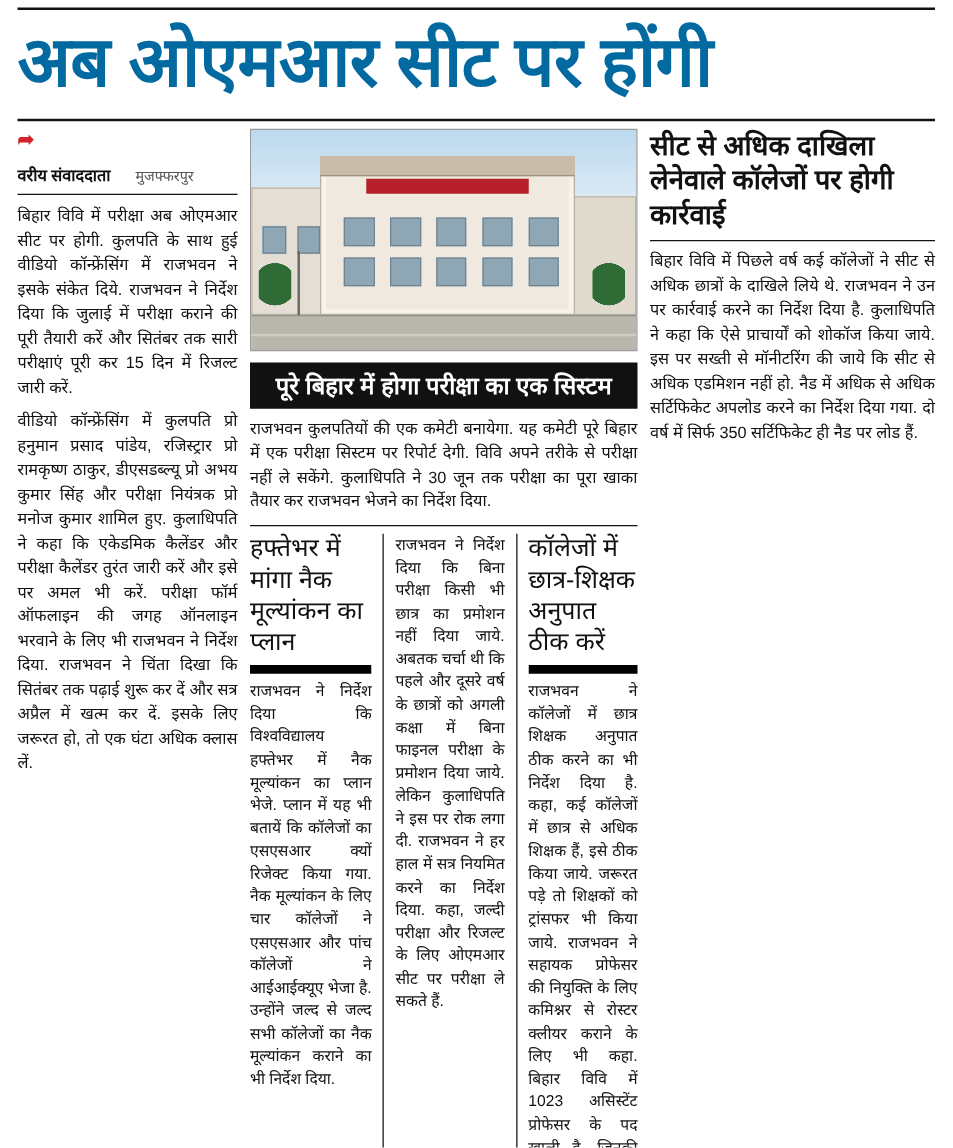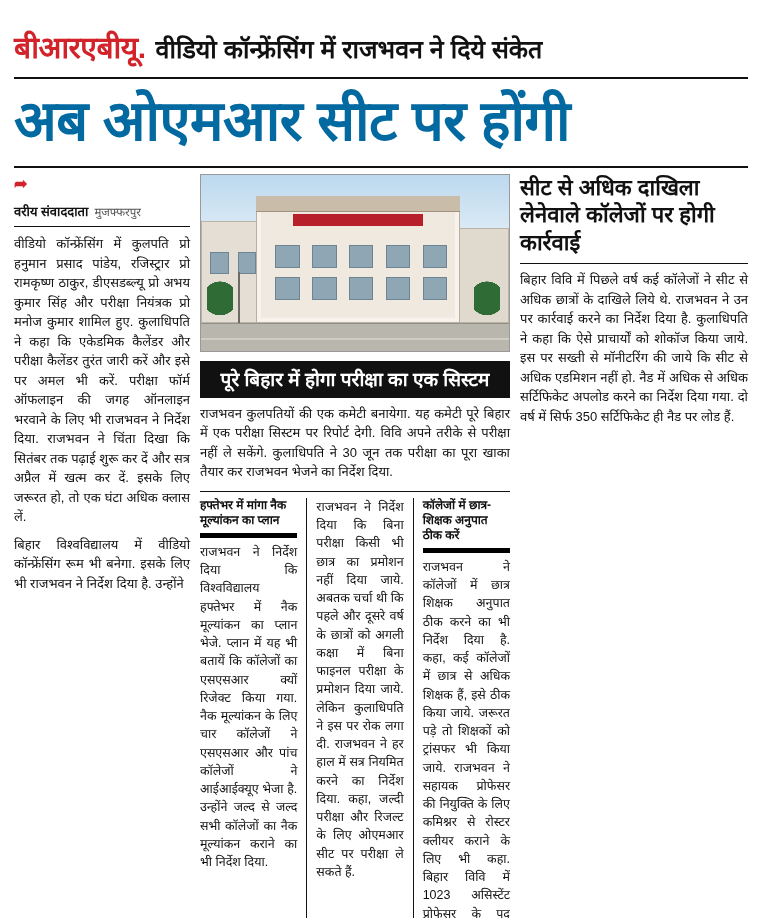--- a/index.html
+++ b/index.html
@@ -80,21 +80,21 @@
     color: #111;
   }
   .lead-arrow {
     color: #d2232a;
     font-size: 16px;
     line-height: 1.2;
   }
   .byline {
     display: flex;
     align-items: baseline;
-    gap: 6px;
+    gap: 20px;
     font-size: 12.5px;
     margin: 9px 0 7px 0;
     border-bottom: 1px solid #111;
     padding-bottom: 6px;
   }
   .byline .b1 { font-weight: bold; color:#111; font-size: 13px; }
   .byline .b2 { color:#555; font-size: 11.5px; }
   .col-text {
     font-size: 13px;
     line-height: 1.5;
@@ -182,25 +182,25 @@
     display: grid;
     grid-template-columns: 1fr 1fr 1fr;
     gap: 9px;
     margin-top: 9px;
     border-top: 1px solid #111;
     padding-top: 6px;
   }
   .three-col .cell { }
   .three-col .cell + .cell { border-left: 1px solid #111; padding-left: 9px; }
   .mini-head {
-    font-weight: bold;
-    font-size: 12px;
+    font-weight: normal;
+    font-size: 20px;
     line-height: 1.25;
     margin-bottom: 5px;
-    border-bottom: 5px solid #000000;
+    border-bottom: 7px solid #000000;
     padding-bottom: 5px;
   }
   .mini-text {
     font-size: 12.5px;
     line-height: 1.46;
     text-align: justify;
   }
 
   
   .right-col { }
@@ -217,45 +217,41 @@
     font-size: 13px;
     line-height: 1.5;
     text-align: justify;
   }
 </style>
 </head>
 <body>
 
 <div class="page">
 
-  <div class="masthead">
-    <span class="brand">बीआरएबीयू.</span>
-    <span class="kicker">वीडियो कॉन्फ्रेंसिंग में राजभवन ने दिये संकेत</span>
-  </div>
   <div class="rule-top"></div>
 
   <div class="headline">
     <span>अब ओएमआर सीट पर होंगी</span>
   </div>
   <div class="rule-under-headline"></div>
 
   <div class="body-grid">
 
     <div class="left-rail">
       <div class="lead-note">
         <span class="lead-arrow">➦</span>
       </div>
       <div class="byline">
         <span class="b1">वरीय संवाददाता</span>
         <span class="b2">मुजफ्फरपुर</span>
       </div>
       <div class="col-text">
+        <p>बिहार विवि में परीक्षा अब ओएमआर सीट पर होगी. कुलपति के साथ हुई वीडियो कॉन्फ्रेंसिंग में राजभवन ने इसके संकेत दिये. राजभवन ने निर्देश दिया कि जुलाई में परीक्षा कराने की पूरी तैयारी करें और सितंबर तक सारी परीक्षाएं पूरी कर 15 दिन में रिजल्ट जारी करें.</p>
         <p>वीडियो कॉन्फ्रेंसिंग में कुलपति प्रो हनुमान प्रसाद पांडेय, रजिस्ट्रार प्रो रामकृष्ण ठाकुर, डीएसडब्ल्यू प्रो अभय कुमार सिंह और परीक्षा नियंत्रक प्रो मनोज कुमार शामिल हुए. कुलाधिपति ने कहा कि एकेडमिक कैलेंडर और परीक्षा कैलेंडर तुरंत जारी करें और इसे पर अमल भी करें. परीक्षा फॉर्म ऑफलाइन की जगह ऑनलाइन भरवाने के लिए भी राजभवन ने निर्देश दिया. राजभवन ने चिंता दिखा कि सितंबर तक पढ़ाई शुरू कर दें और सत्र अप्रैल में खत्म कर दें. इसके लिए जरूरत हो, तो एक घंटा अधिक क्लास लें.</p>
       </div>
-      <div class="col-text" style="margin-top:6px;">बिहार विश्वविद्यालय में वीडियो कॉन्फ्रेंसिंग रूम भी बनेगा. इसके लिए भी राजभवन ने निर्देश दिया है. उन्होंने</div>
     </div>
 
     <div class="center-col">
       <div class="photo">
         <div class="sky"></div>
         <div class="bldg-left"></div>
         <div class="bldg-right"></div>
         <div class="bldg-main"></div>
         <div class="roofband"></div>
         <div class="signboard"></div>

